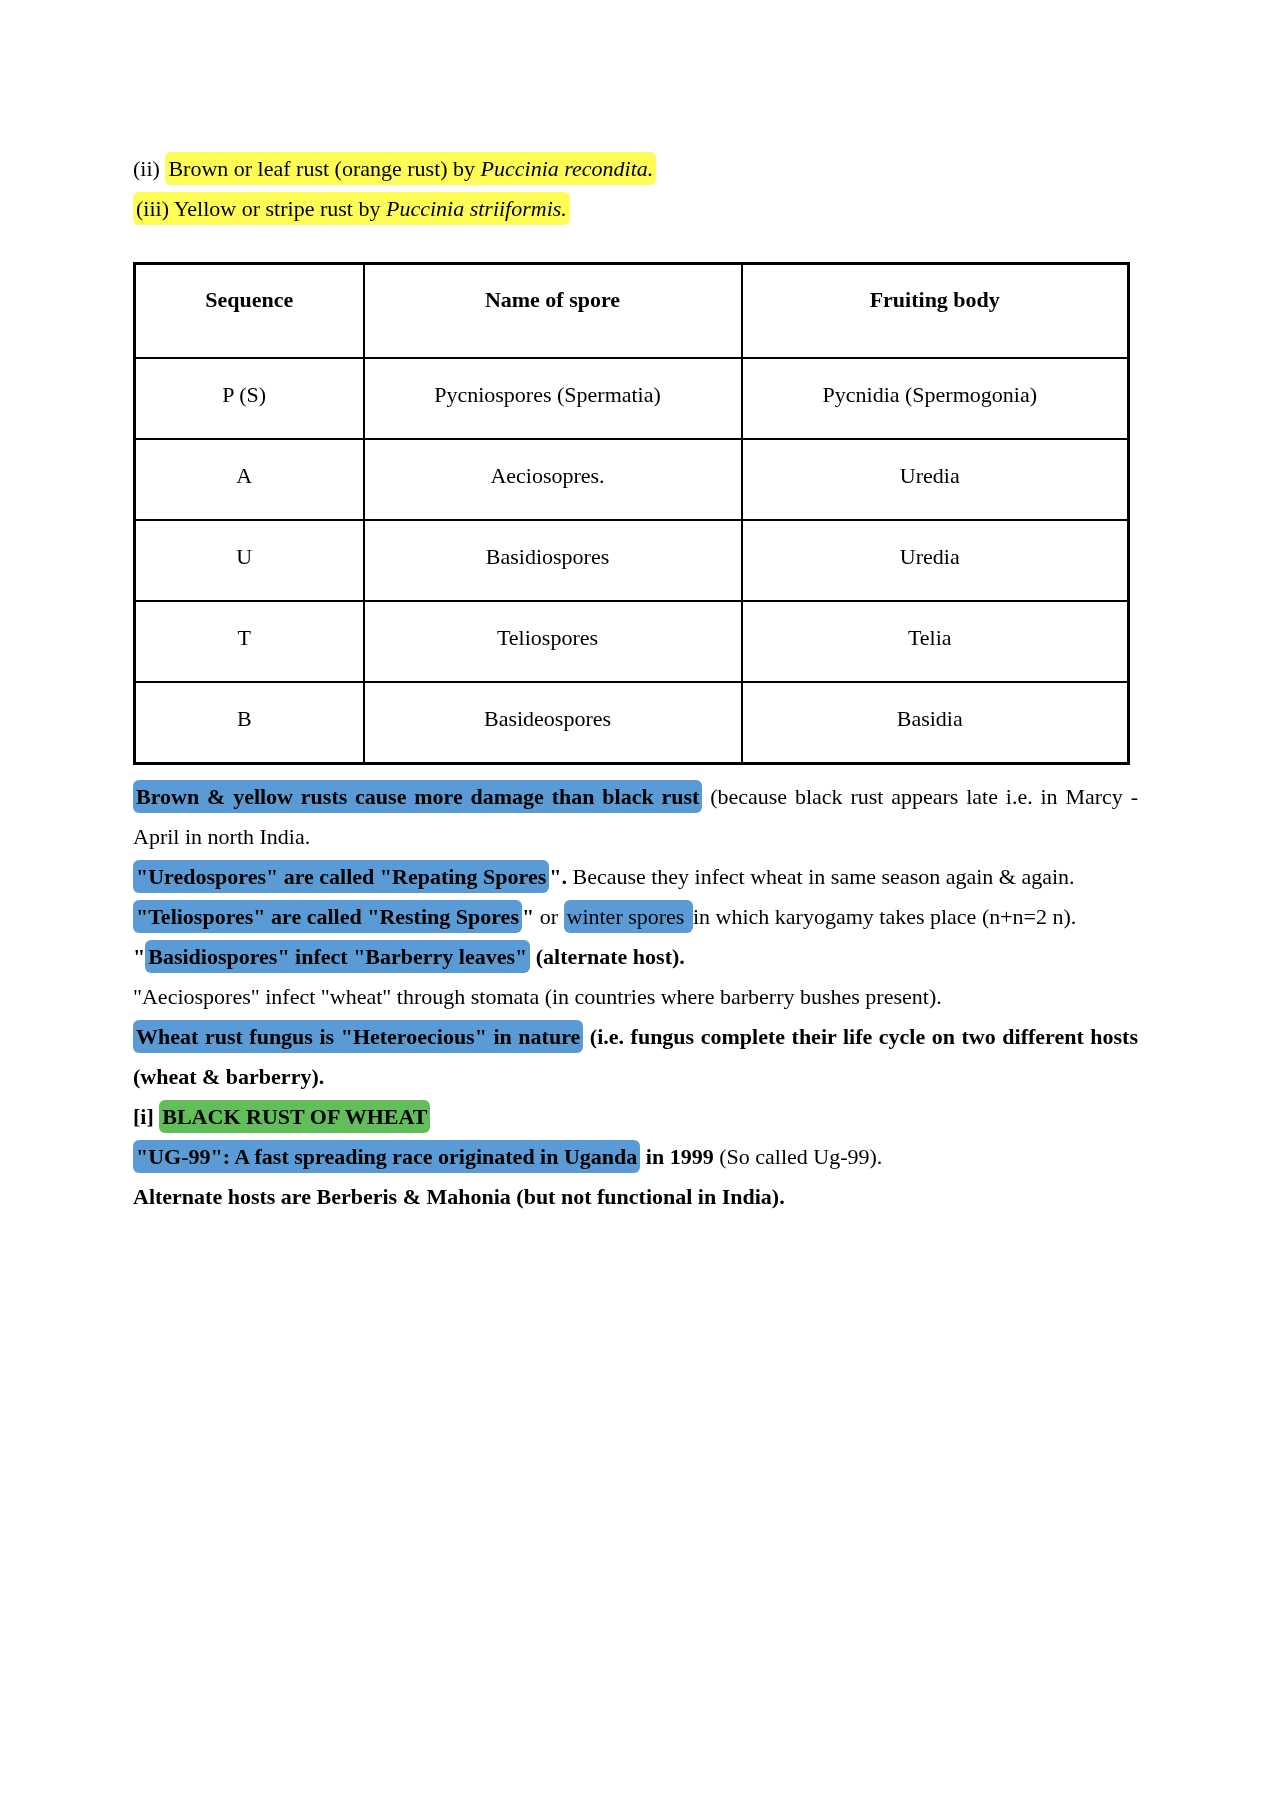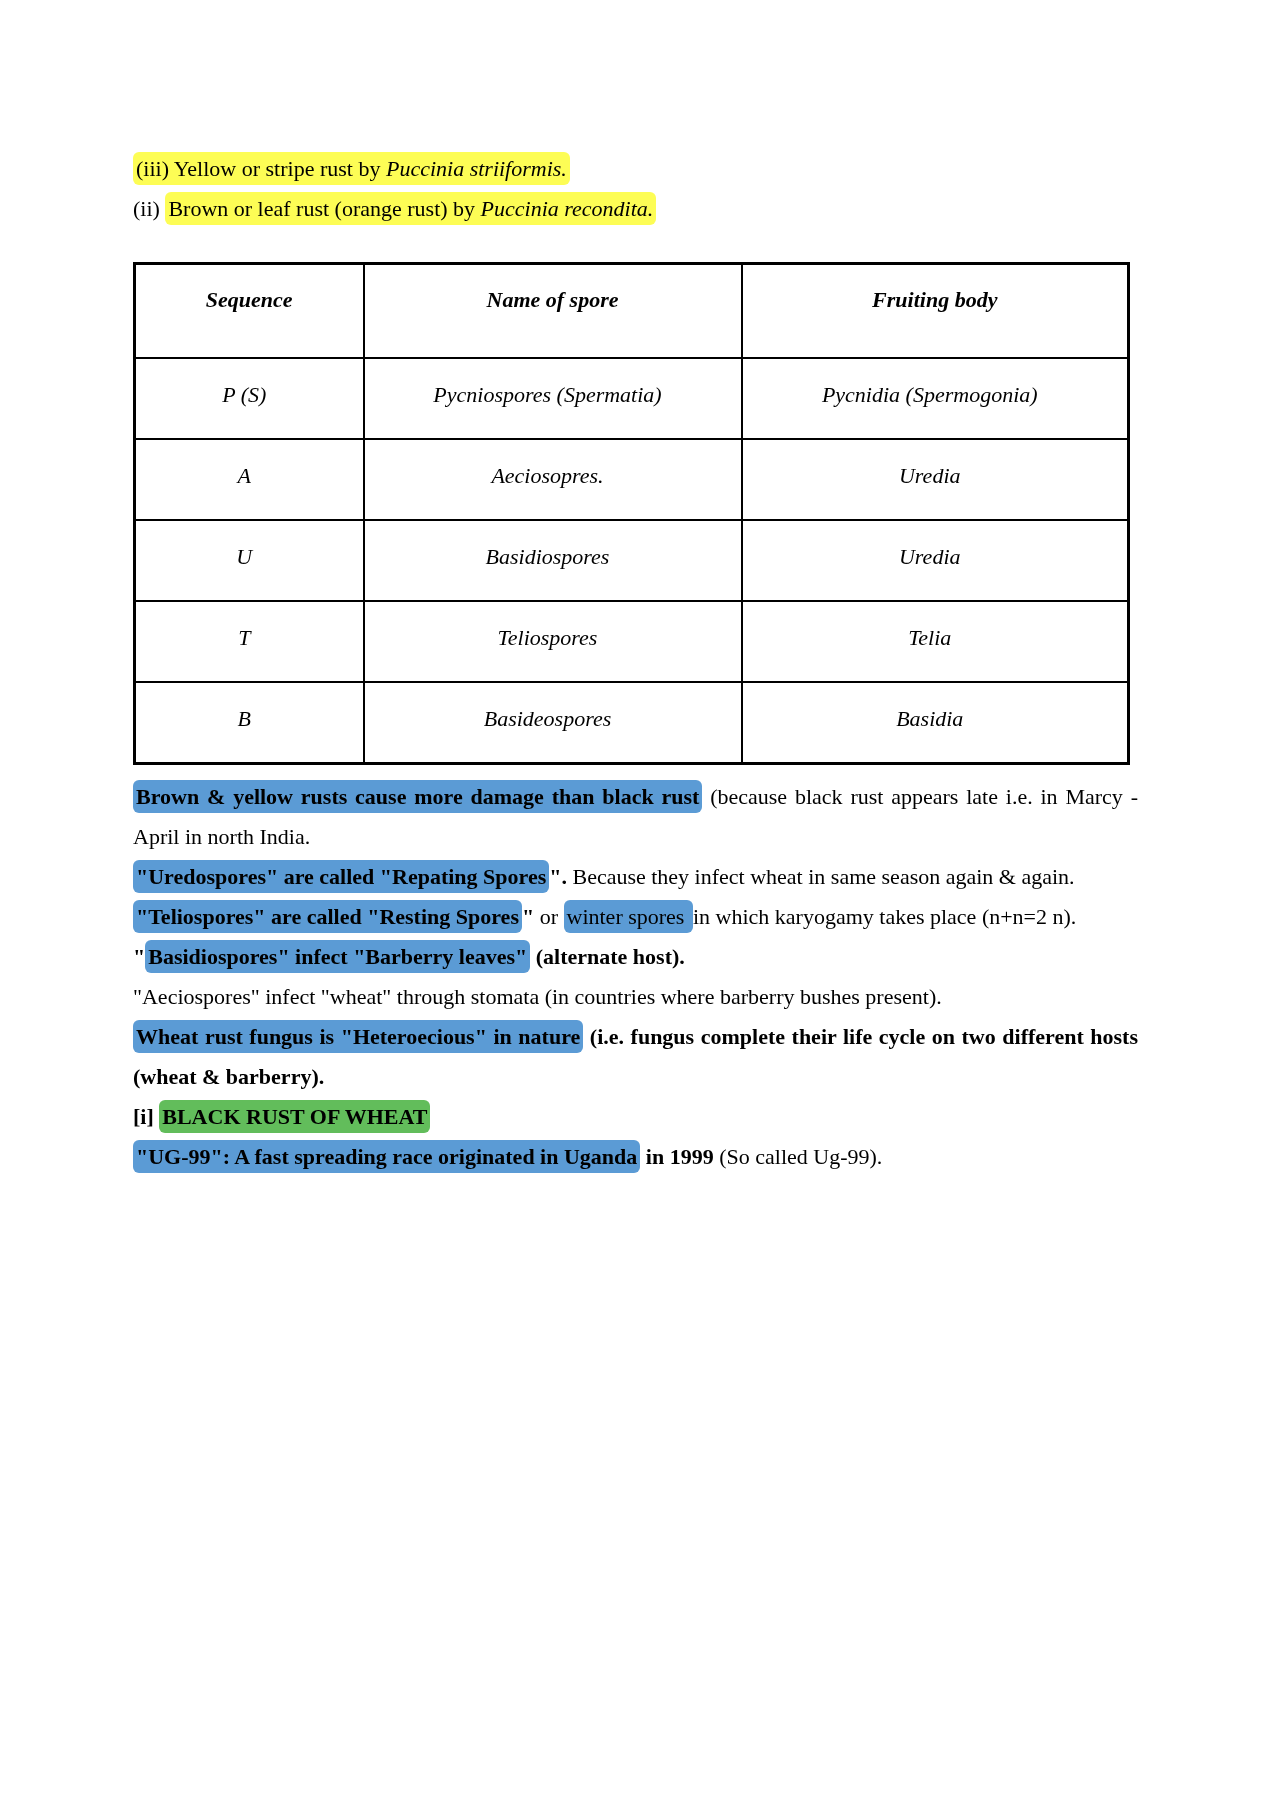--- a/index.html
+++ b/index.html
@@ -42,21 +42,20 @@
     margin-bottom: 12px;
     width: 994px;
     table-layout: fixed;
   }
   table.spore-table th, table.spore-table td {
     border: 2px solid #000;
     font-size: 22px;
     text-align: center;
     vertical-align: middle;
     font-weight: normal;
-    font-style: italic;
   }
   table.spore-table { border: 3px solid #000; }
   table.spore-table th {
     height: 70px;
     font-weight: bold;
     padding: 0 6px 22px 6px;
   }
   table.spore-table td {
     height: 71px;
     padding: 0 16px 8px 6px;
@@ -65,23 +64,23 @@
   .heading {
     text-align: center;
     margin-bottom: 21px;
   }
 </style>
 </head>
 <body>
 
 <div class="content">
 
+  <p class="para single m-ii"><span>(ii) </span><span class="hl hl-yellow"><span>Brown or leaf rust (orange rust) by </span><span class="i">Puccinia recondita.</span></span></p>
+
   <p class="para single m-iii"><span class="hl hl-yellow"><span>(iii) Yellow or stripe rust by </span><span class="i">Puccinia striiformis.</span></span></p>
-
-  <p class="para single m-ii"><span>(ii) </span><span class="hl hl-yellow"><span>Brown or leaf rust (orange rust) by </span><span class="i">Puccinia recondita.</span></span></p>
 
 
   <table class="spore-table">
       <colgroup>
         <col style="width: 229px;">
         <col style="width: 378px;">
         <col style="width: 387px;">
       </colgroup>
       <thead>
         <tr>
@@ -129,14 +128,15 @@
 
   <p class="para single note"><span>"Aeciospores" infect "wheat" through stomata (in countries where barberry bushes present).</span></p>
 
   <p class="para note"><span class="hl hl-blue b">Wheat rust fungus is "Heteroecious" in nature</span><span class="b"> (i.e. fungus complete their life cycle on two different hosts (wheat &amp; barberry).</span></p>
 
 
   <p class="para heading"><span class="b">[i] </span><span class="hl hl-green b">BLACK RUST OF WHEAT</span></p>
 
   <p class="para single note"><span class="hl hl-blue b">"UG-99": A fast spreading race originated in Uganda</span><span class="b"> in 1999 </span><span>(So called Ug-99).</span></p>
 
+  <p class="para single"><span class="b">Alternate hosts are Berberis &amp; Mahonia (but not functional in India).</span></p>
 
 </div>
 
 </body></html>

